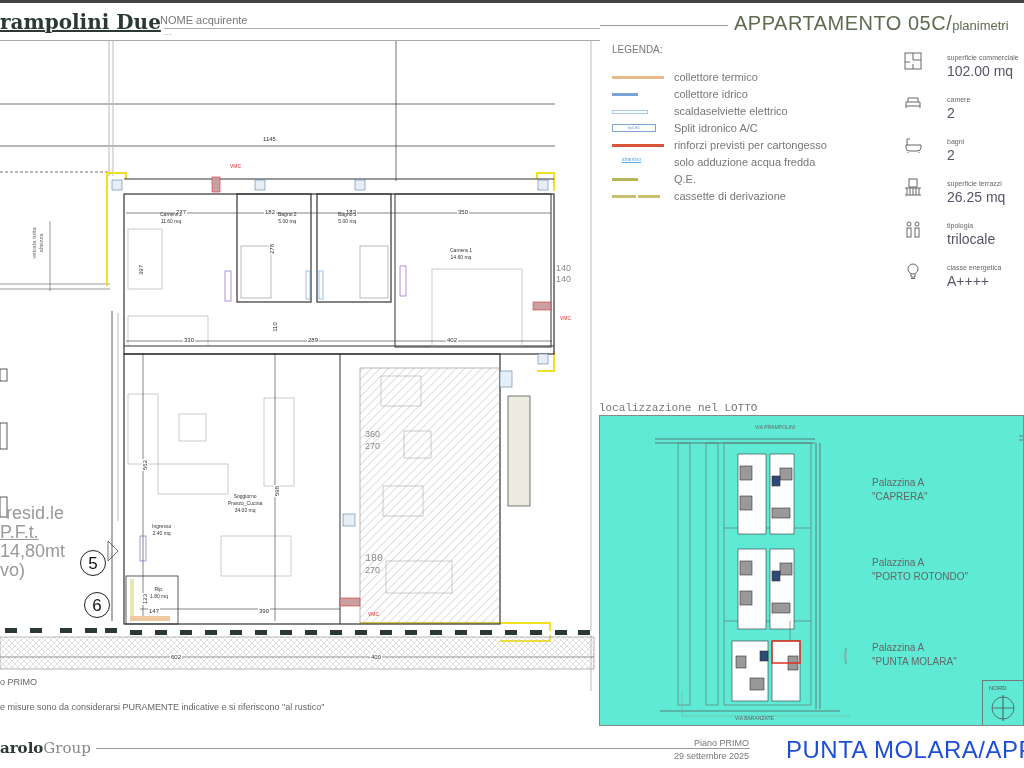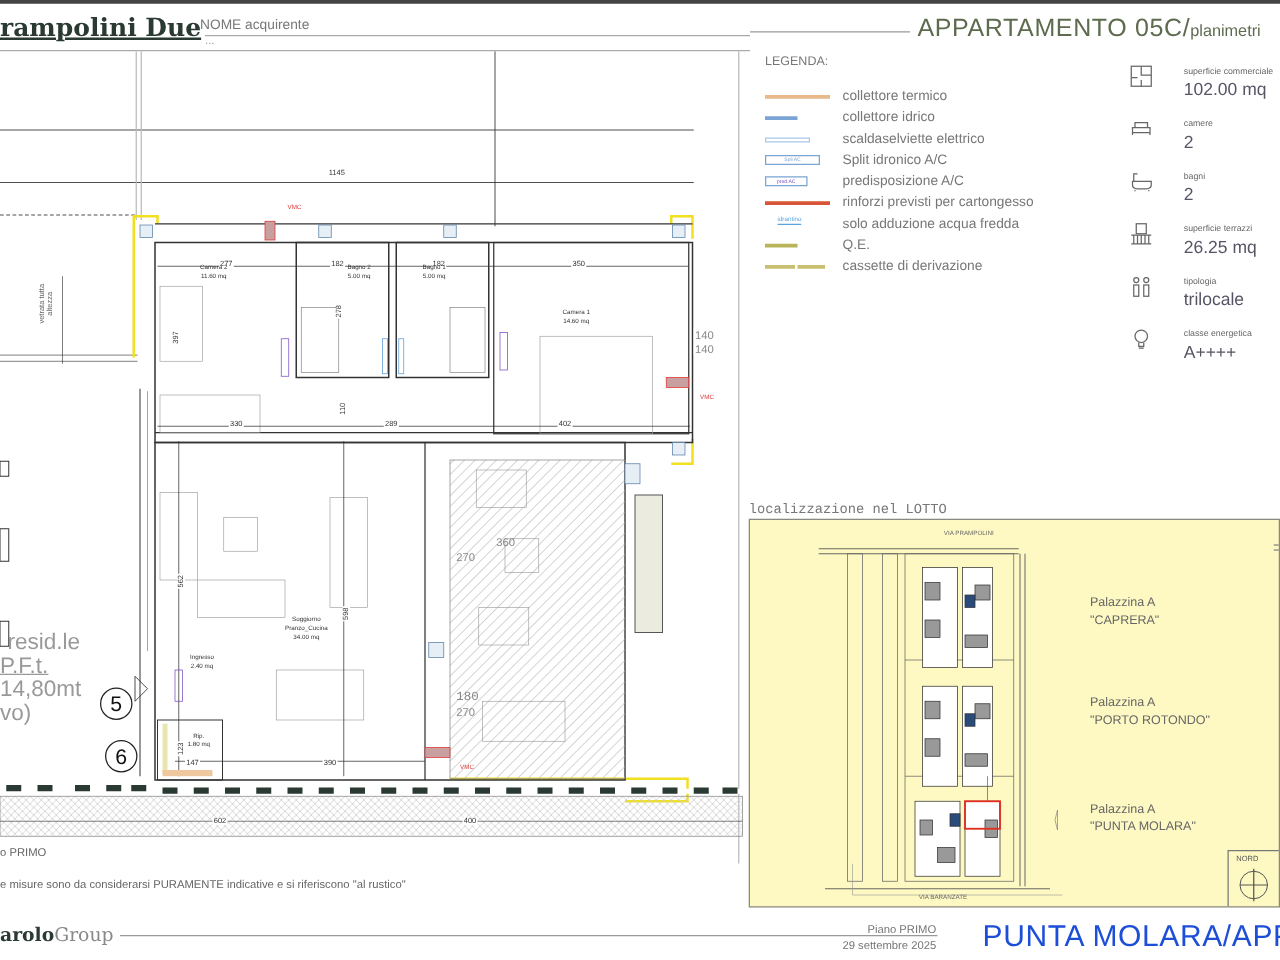--- a/index.html
+++ b/index.html
@@ -20,21 +20,21 @@
   .legend-item { display: flex; align-items: center; height: 17px; }
   .legend-swatch { width: 56px; height: 10px; margin-right: 8px; position: relative; }
   .legend-label { font-size: 11px; color: #777; white-space: nowrap; }
   .sw-line { position:absolute; left:2px; right:2px; top:4px; height:3px; }
   .stats { left: 900px; top: 50px; width: 124px; }
   .stat { position: relative; height: 42px; }
   .stat-icon { position: absolute; left: 4px; top: 2px; width: 18px; height: 18px; }
   .stat-label { position: absolute; left: 47px; top: 4px; font-size: 7px; color: #666; white-space: nowrap; }
   .stat-value { position: absolute; left: 47px; top: 13px; font-size: 14px; color: #556; white-space: nowrap; }
   .loc-title { left: 599px; top: 402px; font-size: 11px; color: #777; font-family: Liberation Mono, monospace; }
-  .loc-box { left: 599px; top: 415px; width: 425px; height: 311px; border: 1px solid #888; background: #fef9c3; overflow: hidden; }
+  .loc-box { left: 599px; top: 415px; width: 425px; height: 311px; border: 1px solid #888; background: #5eead4; overflow: hidden; }
   .loc-label { font-size: 10px; color: #666; line-height: 14px; white-space: nowrap; position: absolute; }
   .street { font-size: 5px; color: #666; position: absolute; white-space: nowrap; }
   .nord-box { position: absolute; left: 382px; top: 262px; width: 45px; height: 50px; border: 1px solid #777; }
   .nord-label { position: absolute; left: 6px; top: 4px; font-size: 6px; color: #555; }
   .floor-note { left: 0; top: 677px; font-size: 9px; color: #666; }
   .disclaimer { left: 0; top: 702px; font-size: 9px; color: #666; white-space: nowrap; }
   .footer-brand { left: 0; top: 739px; font-family: "DejaVu Serif", serif; font-size: 15px; color: #2a3a33; white-space: nowrap; }
   .footer-brand .b { font-weight: bold; }
   .footer-brand .r { color: #888; }
   .footer-rule { left: 96px; top: 748px; width: 654px; height: 1px; background: #999; }
@@ -196,21 +196,21 @@
   <span class="dim" style="left:269px;top:283px;transform:rotate(-90deg);">110</span>
   <span class="dim" style="left:139px;top:421px;transform:rotate(-90deg);">562</span>
   <span class="dim" style="left:271px;top:447px;transform:rotate(-90deg);">598</span>
   <span class="dim" style="left:258px;top:567px;">390</span>
   <span class="dim" style="left:148px;top:567px;">147</span>
   <span class="dim" style="left:139px;top:555px;transform:rotate(-90deg);">123</span>
   <span class="dim" style="left:170px;top:613px;">602</span>
   <span class="dim" style="left:370px;top:613px;">400</span>
   <span class="dim" style="left:555px;top:222px;font-size:9px;color:#888;">140</span>
   <span class="dim" style="left:555px;top:233px;font-size:9px;color:#888;">140</span>
-  <span class="dim" style="left:364px;top:388px;font-size:9px;color:#888;background:none;margin-left:32px;">360</span>
+  <span class="dim" style="left:364px;top:388px;font-size:9px;color:#888;background:none;">360</span>
   <span class="dim" style="left:364px;top:400px;font-size:9px;color:#888;background:none;">270</span>
   <span class="dim" style="left:364px;top:512px;font-size:10px;color:#888;background:none;font-family:Liberation Mono, monospace;">180</span>
   <span class="dim" style="left:364px;top:524px;font-size:9px;color:#888;background:none;">270</span>
 
   <div class="room-label" style="left:160px;top:170px;">
       <div>Camera 2</div>
       <div>11.60 mq</div>
     </div>
   <div class="room-label" style="left:278px;top:170px;">
       <div>Bagno 2</div>
@@ -268,26 +268,20 @@
     <div class="legend-swatch">
         <div class="sw-line" style="border:1px solid #a8c8e8;height:4px;right:18px;"></div>
       </div>
     <span class="legend-label">scaldaselviette elettrico</span>
   </div>
   <div class="legend-item">
     <div class="legend-swatch">
         <div style="position:absolute;left:2px;top:1px;width:44px;height:8px;border:1px solid #7aa4d4;font-size:4px;color:#7aa4d4;text-align:center;line-height:6px;">Spli AC</div>
       </div>
     <span class="legend-label">Split idronico A/C</span>
-  </div>
-  <div class="legend-item">
-    <div class="legend-swatch">
-        <div style="position:absolute;left:2px;top:1px;width:34px;height:8px;border:1px solid #7aa4d4;font-size:4px;color:#7a4cc4;text-align:center;line-height:6px;">pred.AC</div>
-      </div>
-    <span class="legend-label">predisposizione A/C</span>
   </div>
   <div class="legend-item">
     <div class="legend-swatch">
         <div class="sw-line" style="background:#d9553a;height:3px;"></div>
       </div>
     <span class="legend-label">rinforzi previsti per cartongesso</span>
   </div>
   <div class="legend-item">
     <div class="legend-swatch">
         <div style="position:absolute;left:12px;top:-1px;font-size:5px;color:#5aa6e0;border-bottom:1px solid #5aa6e0;">idrantino</div>

